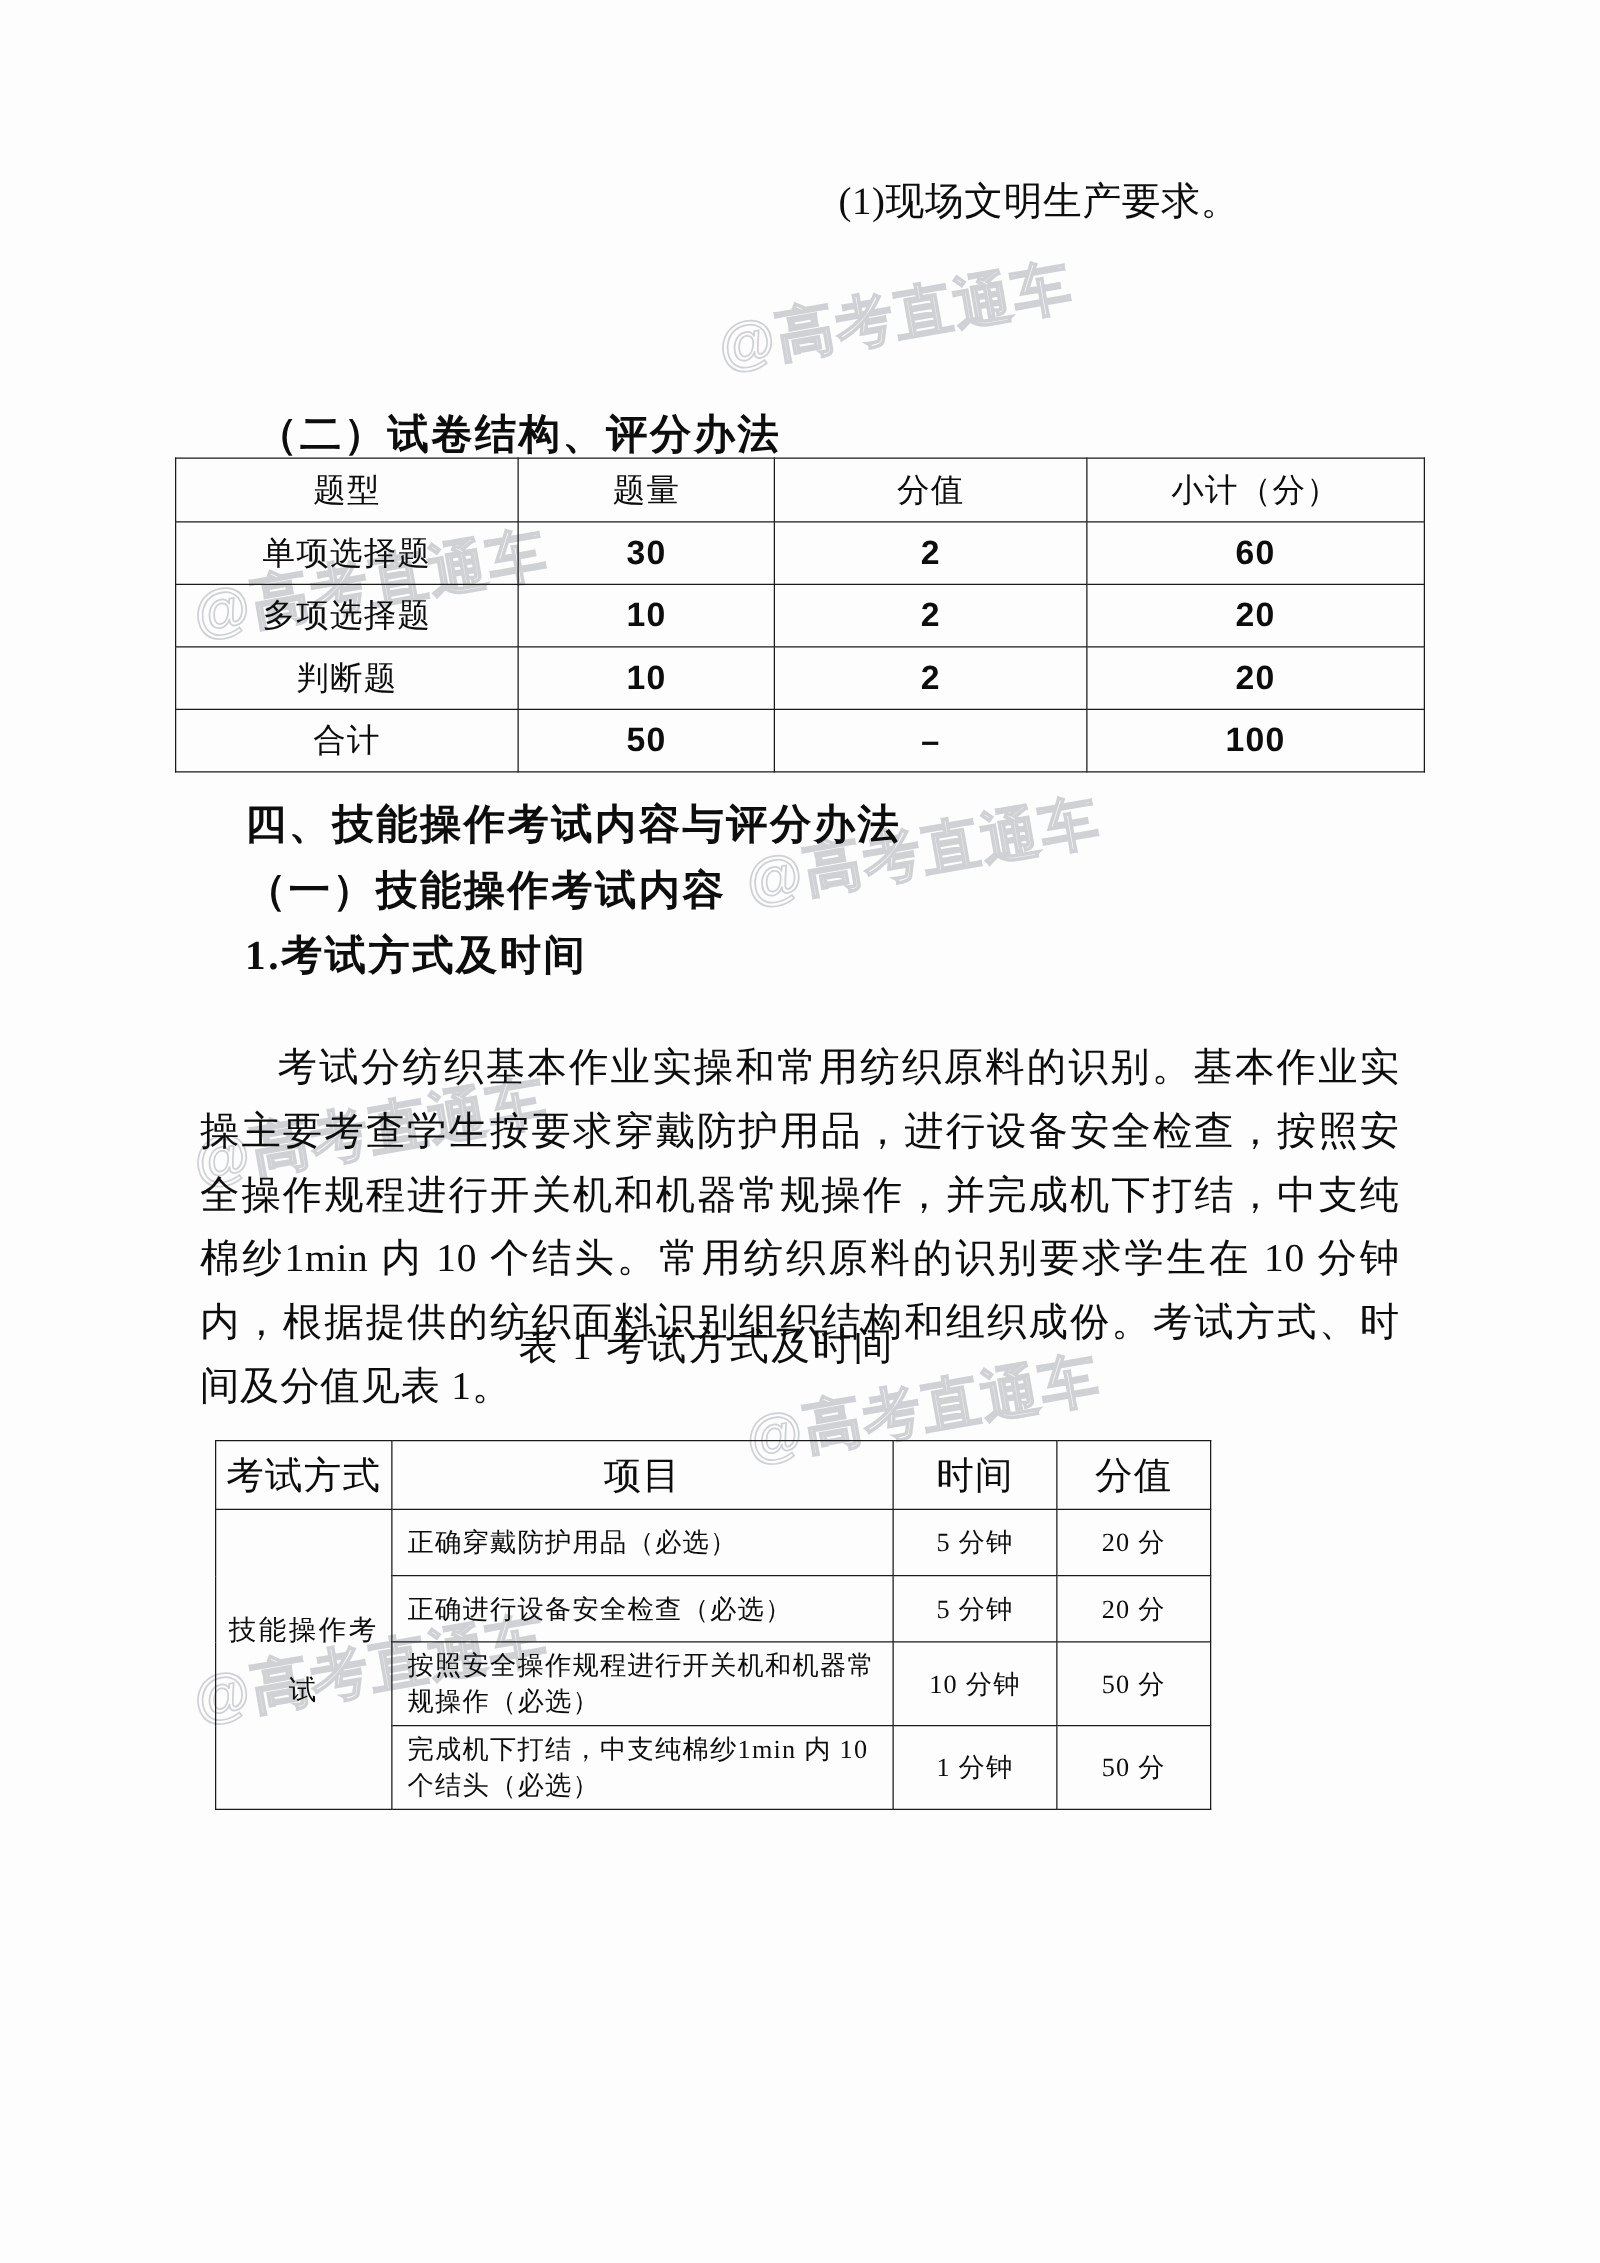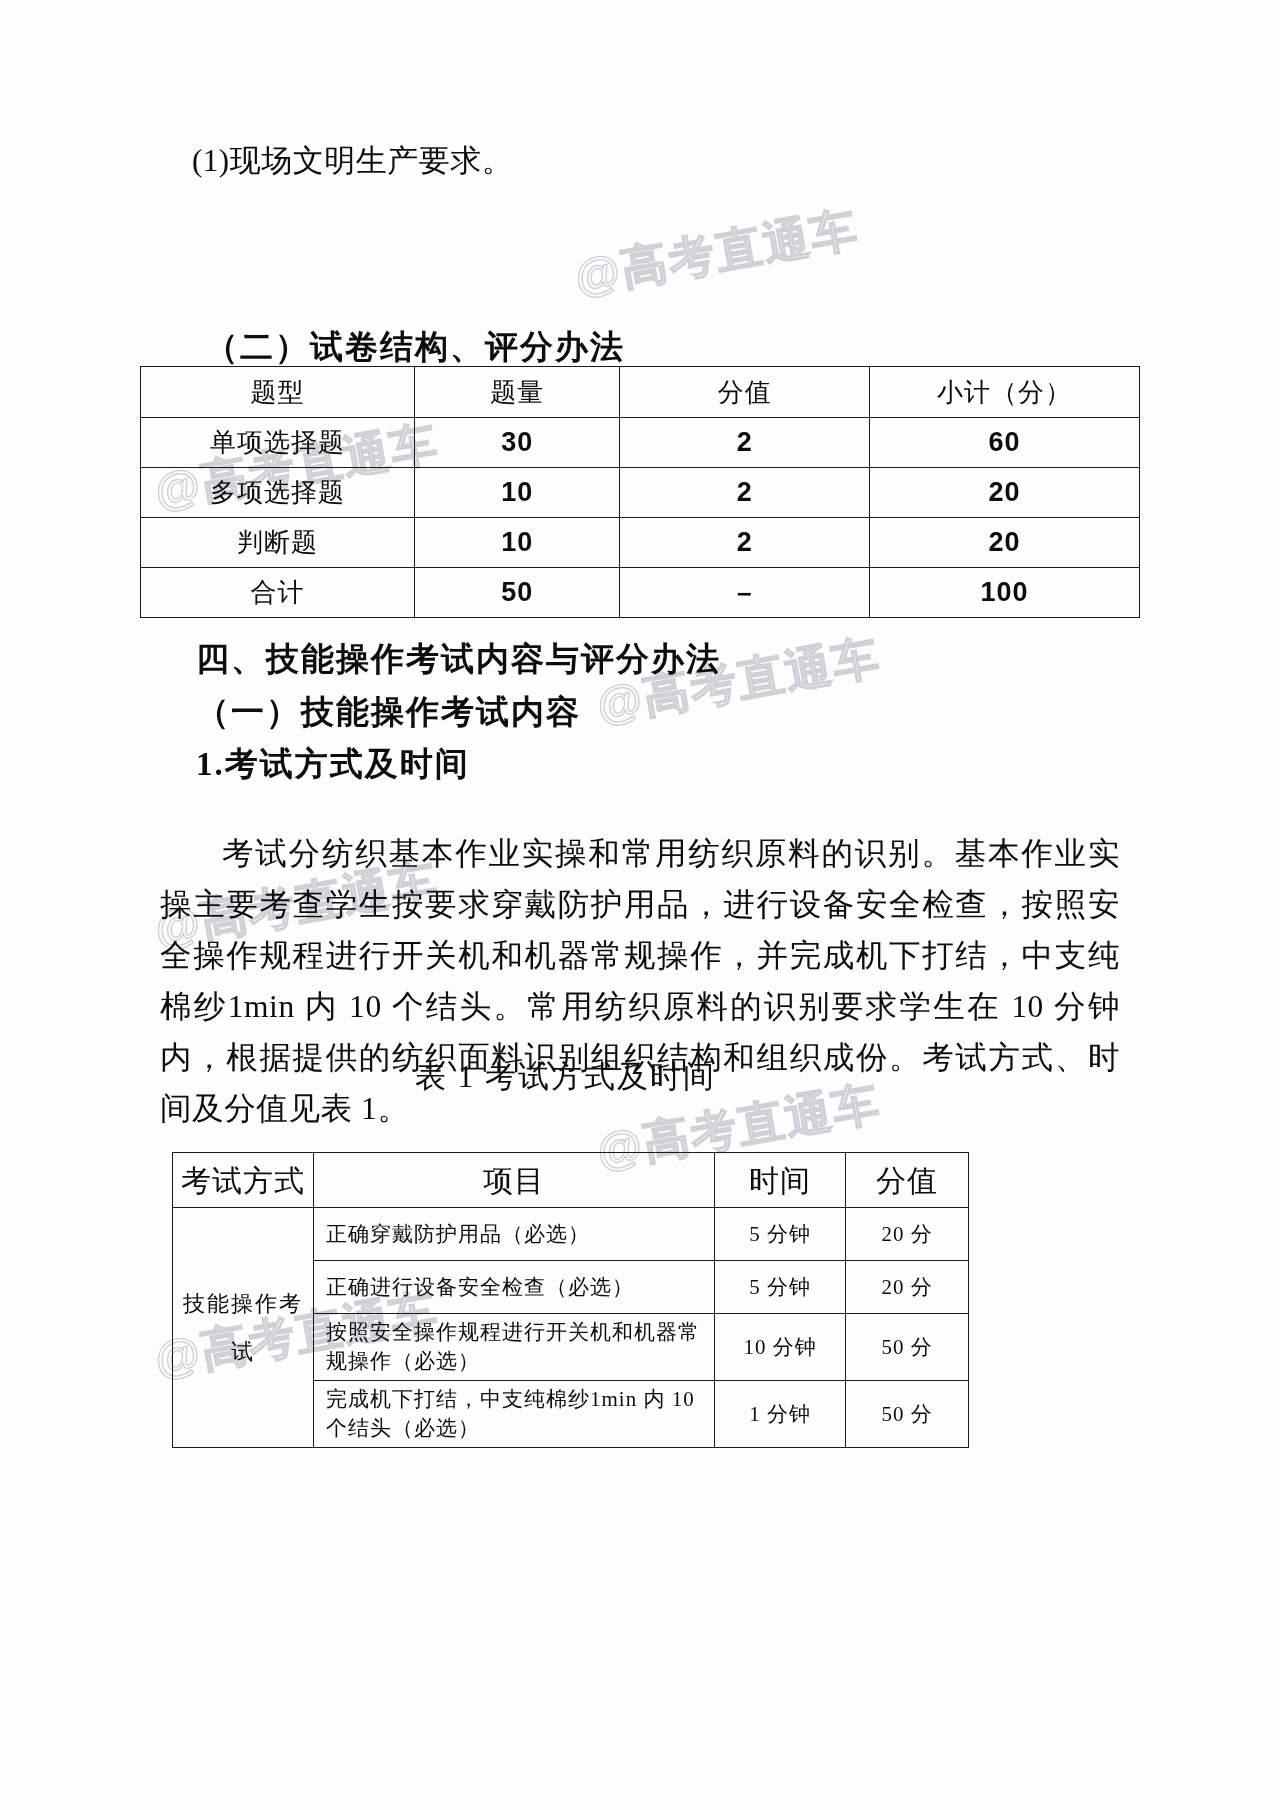--- a/index.html
+++ b/index.html
@@ -41,20 +41,21 @@
     line-height:50px;
     letter-spacing:1px;
     margin-top:42px;
   }
   .listline{
     margin:0;
     padding:0 0 0 0;
     font-size:31px;
     line-height:51px;
     letter-spacing:0.5px;
+    text-align:right;
   }
   .list-block{position:absolute;left:192px;top:135px;width:800px;}
 
   .h-sec{
     position:absolute;
     font-weight:bold;
     font-size:33px;
     letter-spacing:2px;
     white-space:nowrap;
   }

